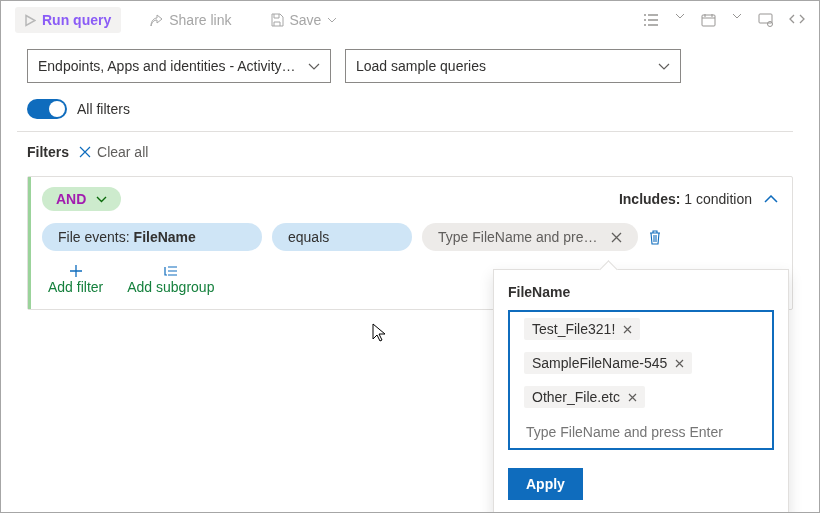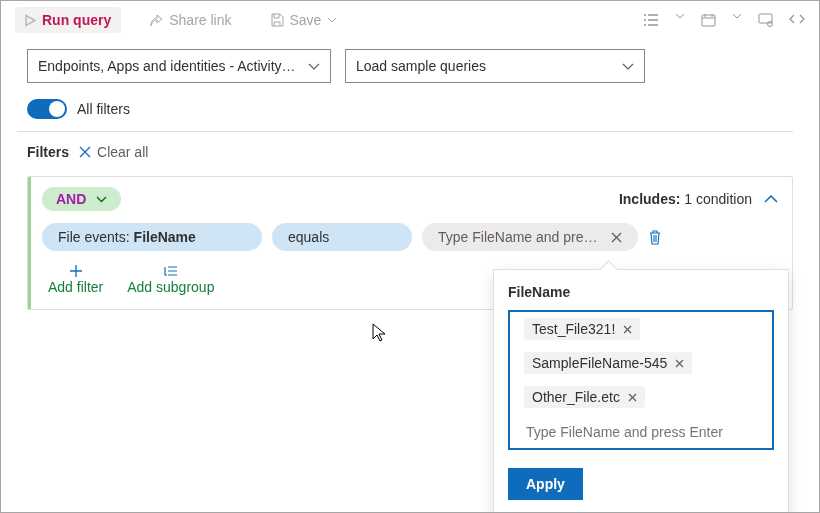--- a/index.html
+++ b/index.html
@@ -28,21 +28,21 @@
     display: inline-flex;
     align-items: center;
     gap: 6px;
     padding: 5px 10px;
     border-radius: 3px;
     cursor: default;
     font-size: 14px;
   }
   .tbtn.primary {
     background: #f3f2f1;
-    color: #be185d;
+    color: #8b5cf6;
     font-weight: 600;
   }
   .spacer { flex: 1; }
   .view-icons { display: flex; gap: 16px; color: #979593; }
   .dropdowns-row {
     display: flex;
     gap: 14px;
     padding: 12px 26px 6px 26px;
   }
   .dd {
@@ -229,21 +229,21 @@
 
   <div class="dropdowns-row">
     <div class="dd" style="width:304px">
       <span style="overflow:hidden;text-overflow:ellipsis;white-space:nowrap">Endpoints, Apps and identities - Activity…</span>
       <span class="chev">
         <svg width="12" height="7" viewBox="0 0 12 7">
             <path d="M1 1l5 5 5-5" fill="none" stroke="#605e5c" stroke-width="1.2"></path>
           </svg>
       </span>
     </div>
-    <div class="dd" style="width:300px">
+    <div class="dd" style="width:336px">
       <span>Load sample queries</span>
       <span class="chev">
         <svg width="12" height="7" viewBox="0 0 12 7">
             <path d="M1 1l5 5 5-5" fill="none" stroke="#605e5c" stroke-width="1.2"></path>
           </svg>
       </span>
     </div>
   </div>
 
   <div class="toggle-row">

